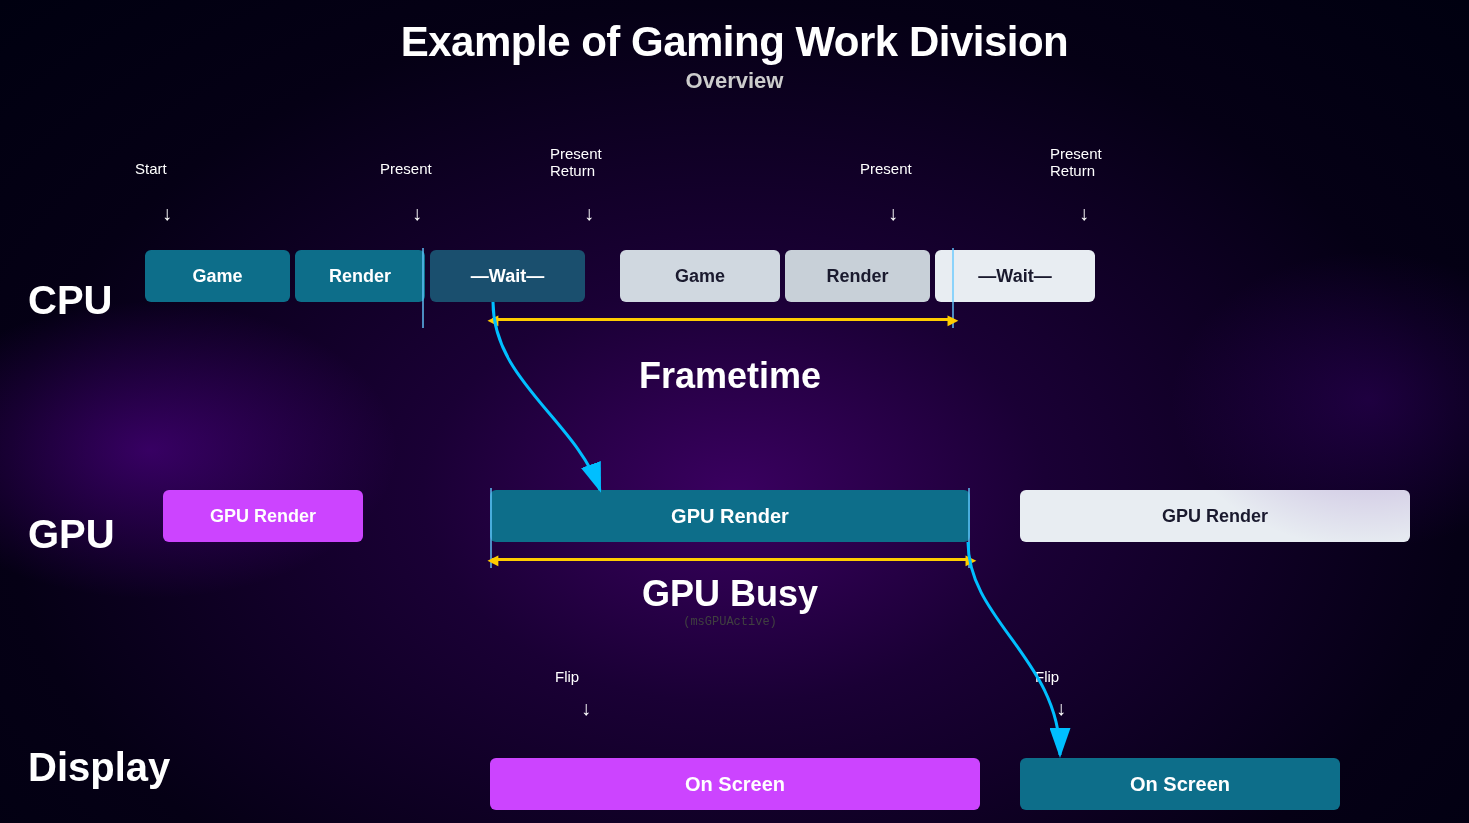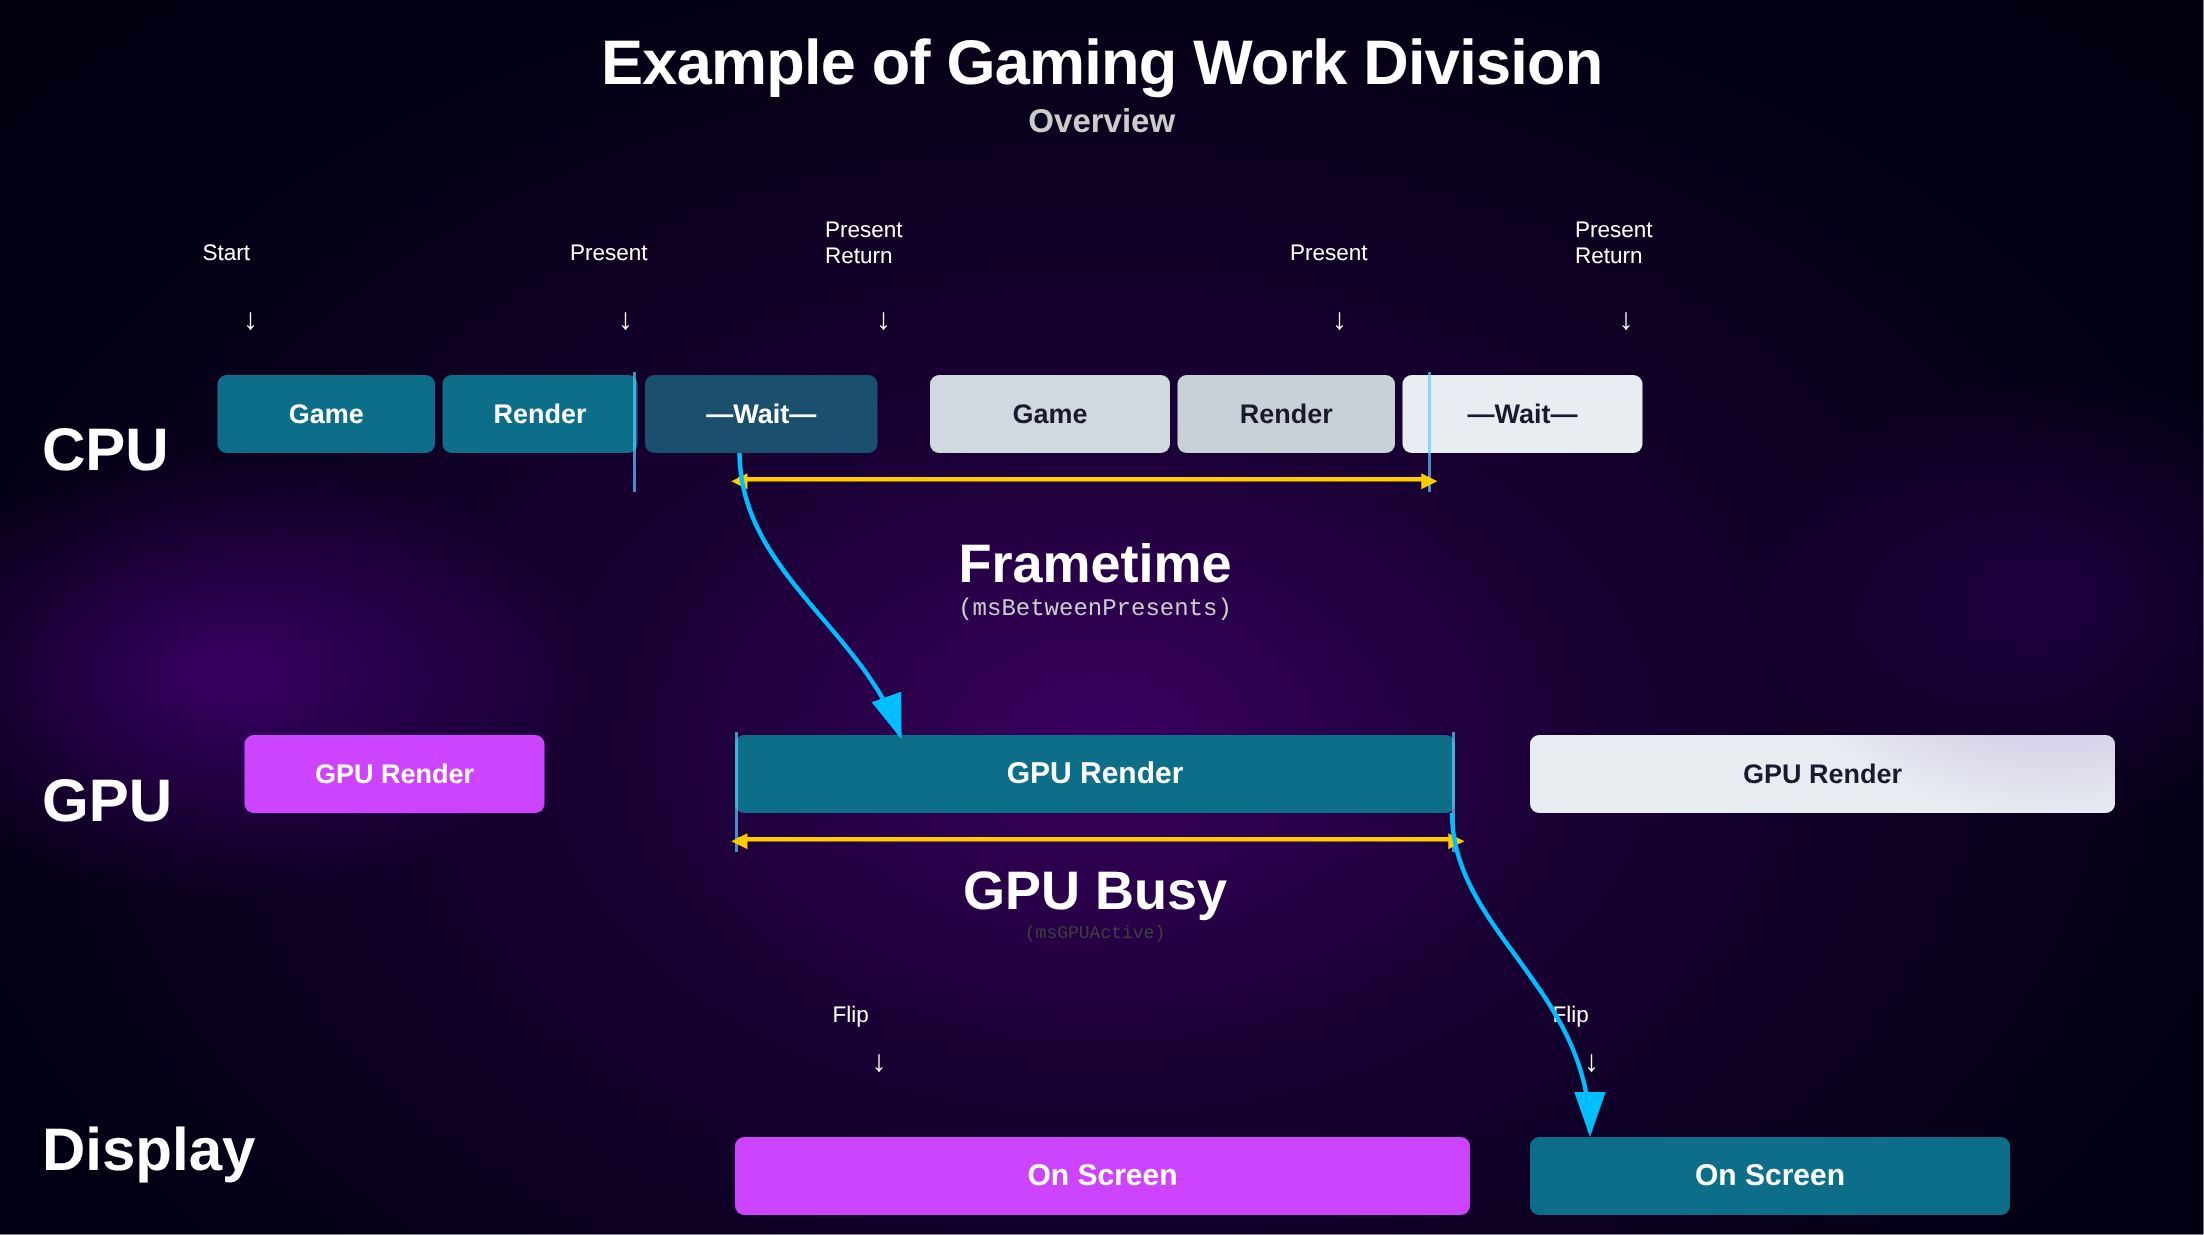--- a/index.html
+++ b/index.html
@@ -293,21 +293,20 @@
   <div style="position:absolute; top:488px; left:968px; width:2px; height:80px; background:rgba(100,200,255,0.7);"></div>
 
   <div style="position:absolute; top:318px; left:492px; width:460px; height:3px; background:#ffcc00;"></div>
 
   <div style="position:absolute; top:310px; left:484px; color:#ffcc00; font-size:18px;">◄</div>
 
   <div style="position:absolute; top:310px; left:944px; color:#ffcc00; font-size:18px;">►</div>
 
   <div class="frametime-label">
     <div class="frametime-title">Frametime</div>
-    <div class="frametime-sub">(msBetweenPresents)</div>
   </div>
 
   <div style="position:absolute; top:558px; left:492px; width:478px; height:3px; background:#ffcc00;"></div>
   <div style="position:absolute; top:550px; left:484px; color:#ffcc00; font-size:18px;">◄</div>
   <div style="position:absolute; top:550px; left:962px; color:#ffcc00; font-size:18px;">►</div>
 
   <div class="gpubusy-label">
     <div class="gpubusy-title">GPU Busy</div>
     <div class="gpubusy-sub">(msGPUActive)</div>
   </div>

